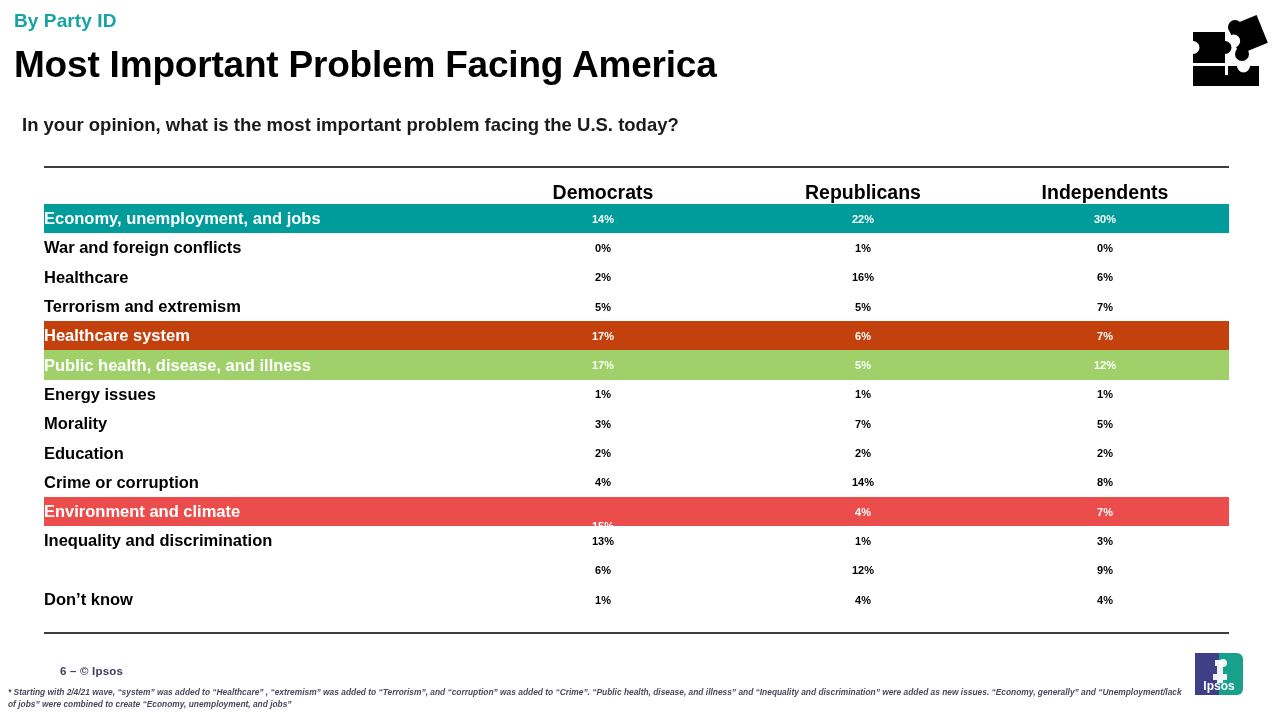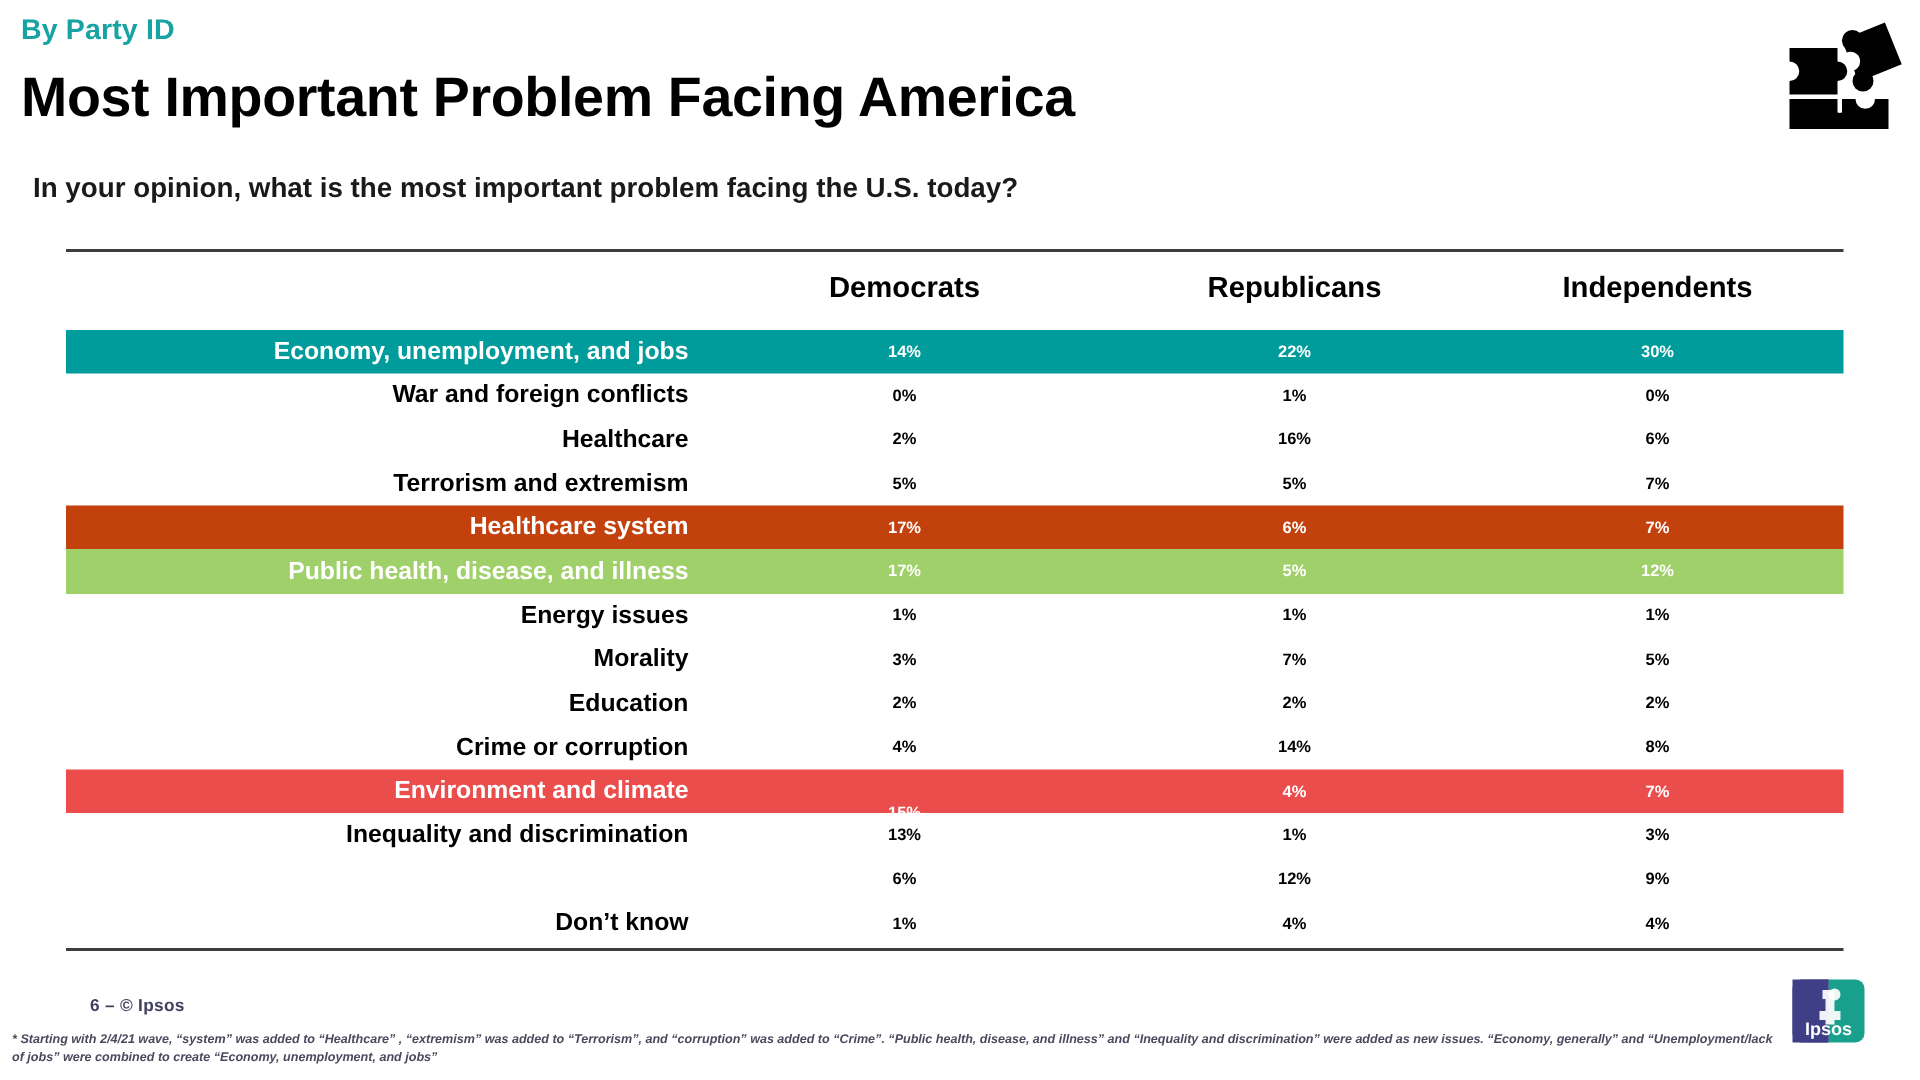--- a/index.html
+++ b/index.html
@@ -28,35 +28,35 @@
   }
 
   
   .puzzle-logo { position: absolute; left: 1185px; top: 8px; width: 86px; height: 78px; }
 
   
   .table-wrap { position: absolute; left: 44px; top: 166px; width: 1185px; }
   .rule-top { height: 2px; background: #3d3d3d; width: 1185px; }
   .rule-bottom { position: absolute; left: 44px; top: 632px; width: 1185px; height: 2px; background: #3d3d3d; }
 
-  .col-head-row { height: 52px; position: relative; }
+  .col-head-row { height: 36px; position: relative; }
   .col-head {
     position: absolute; top: 13px;
     font-size: 19.5px; font-weight: bold; color: #000;
     text-align: center; transform: translateX(-50%);
     white-space: nowrap;
   }
 
   .row {
     position: relative; height: 29.3px;
     display: flex; align-items: center;
   }
   .row .label {
     position: absolute; left: 0; width: 415px;
-    text-align: right; font-size: 16.5px; font-weight: bold;
+    font-size: 16.5px; font-weight: bold;
     color: #000; white-space: nowrap;
   }
   .row .val {
     position: absolute; transform: translateX(-50%);
     font-size: 11px; font-weight: bold; color: #000;
     text-align: center; white-space: nowrap;
   }
   .row.band .label, .row.band .val { color: #ffffff; }
   .row.band { width: 1185px; }
 

